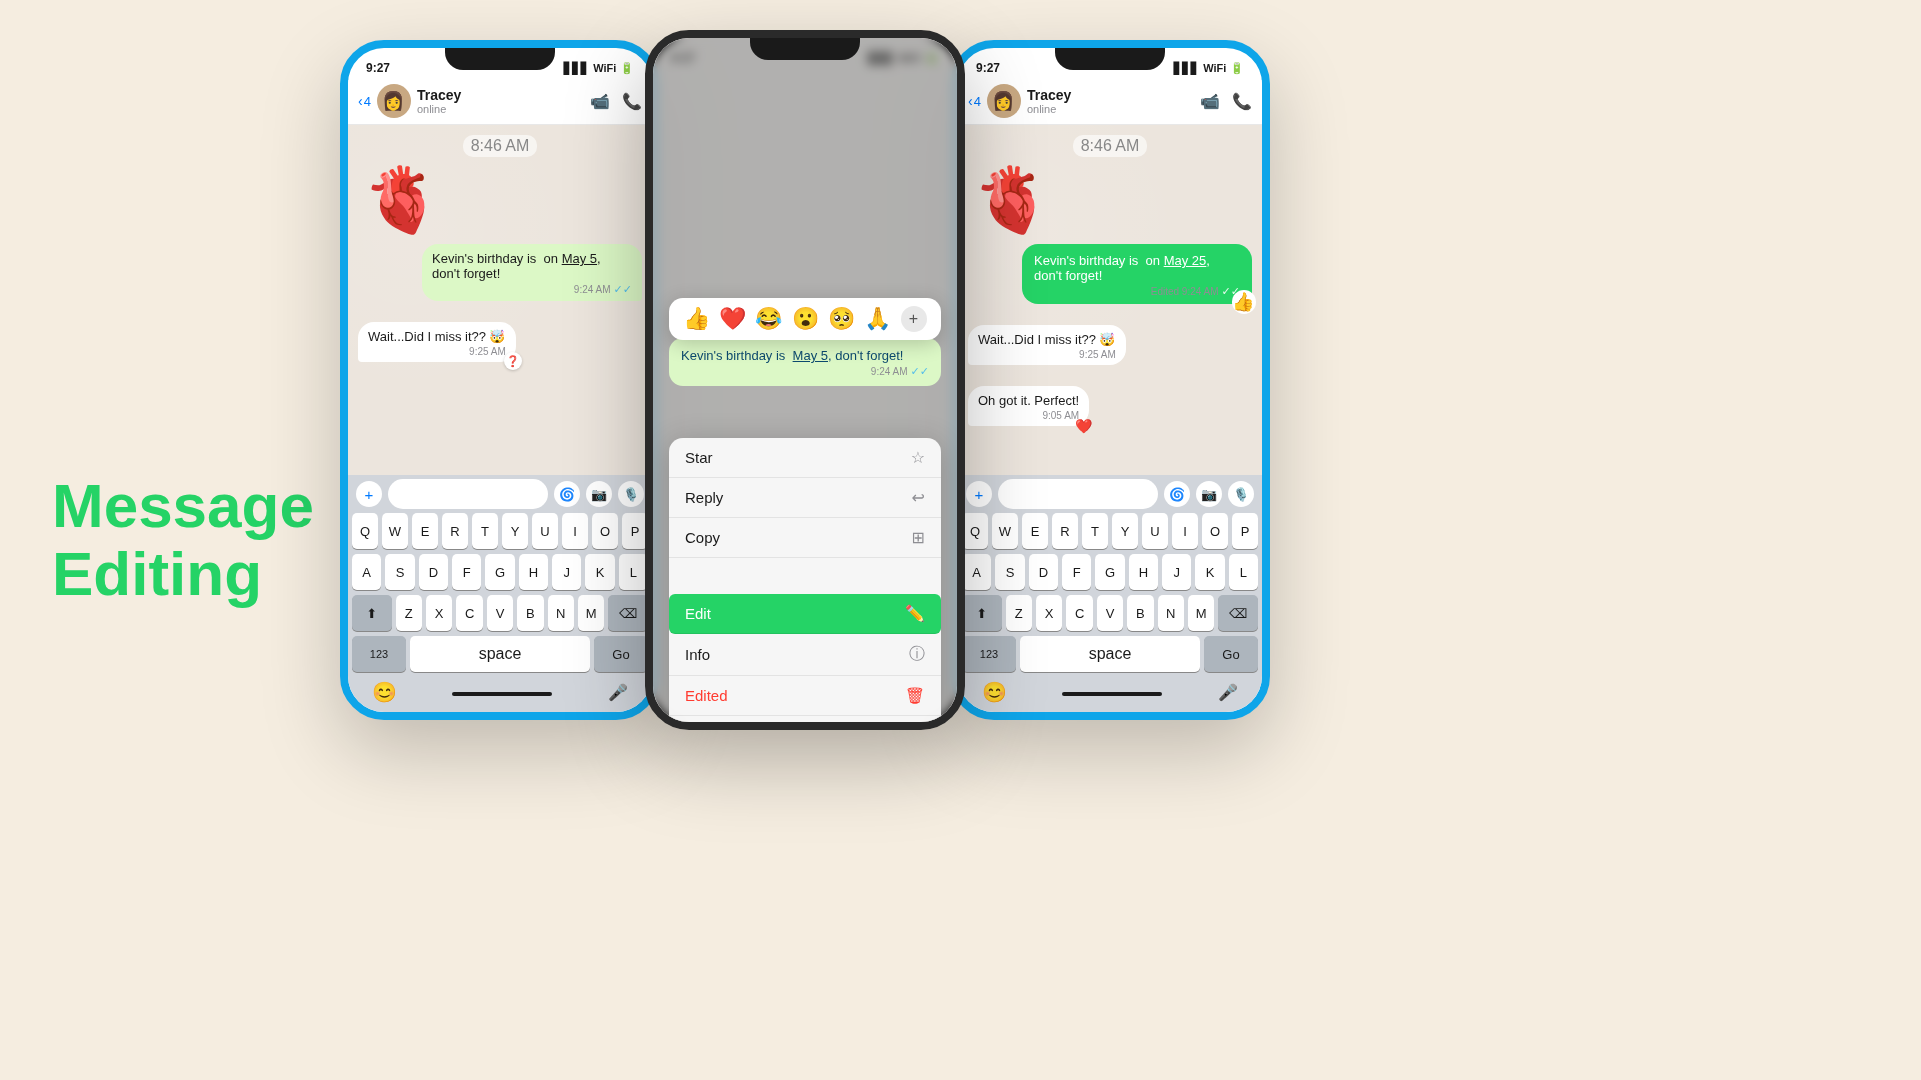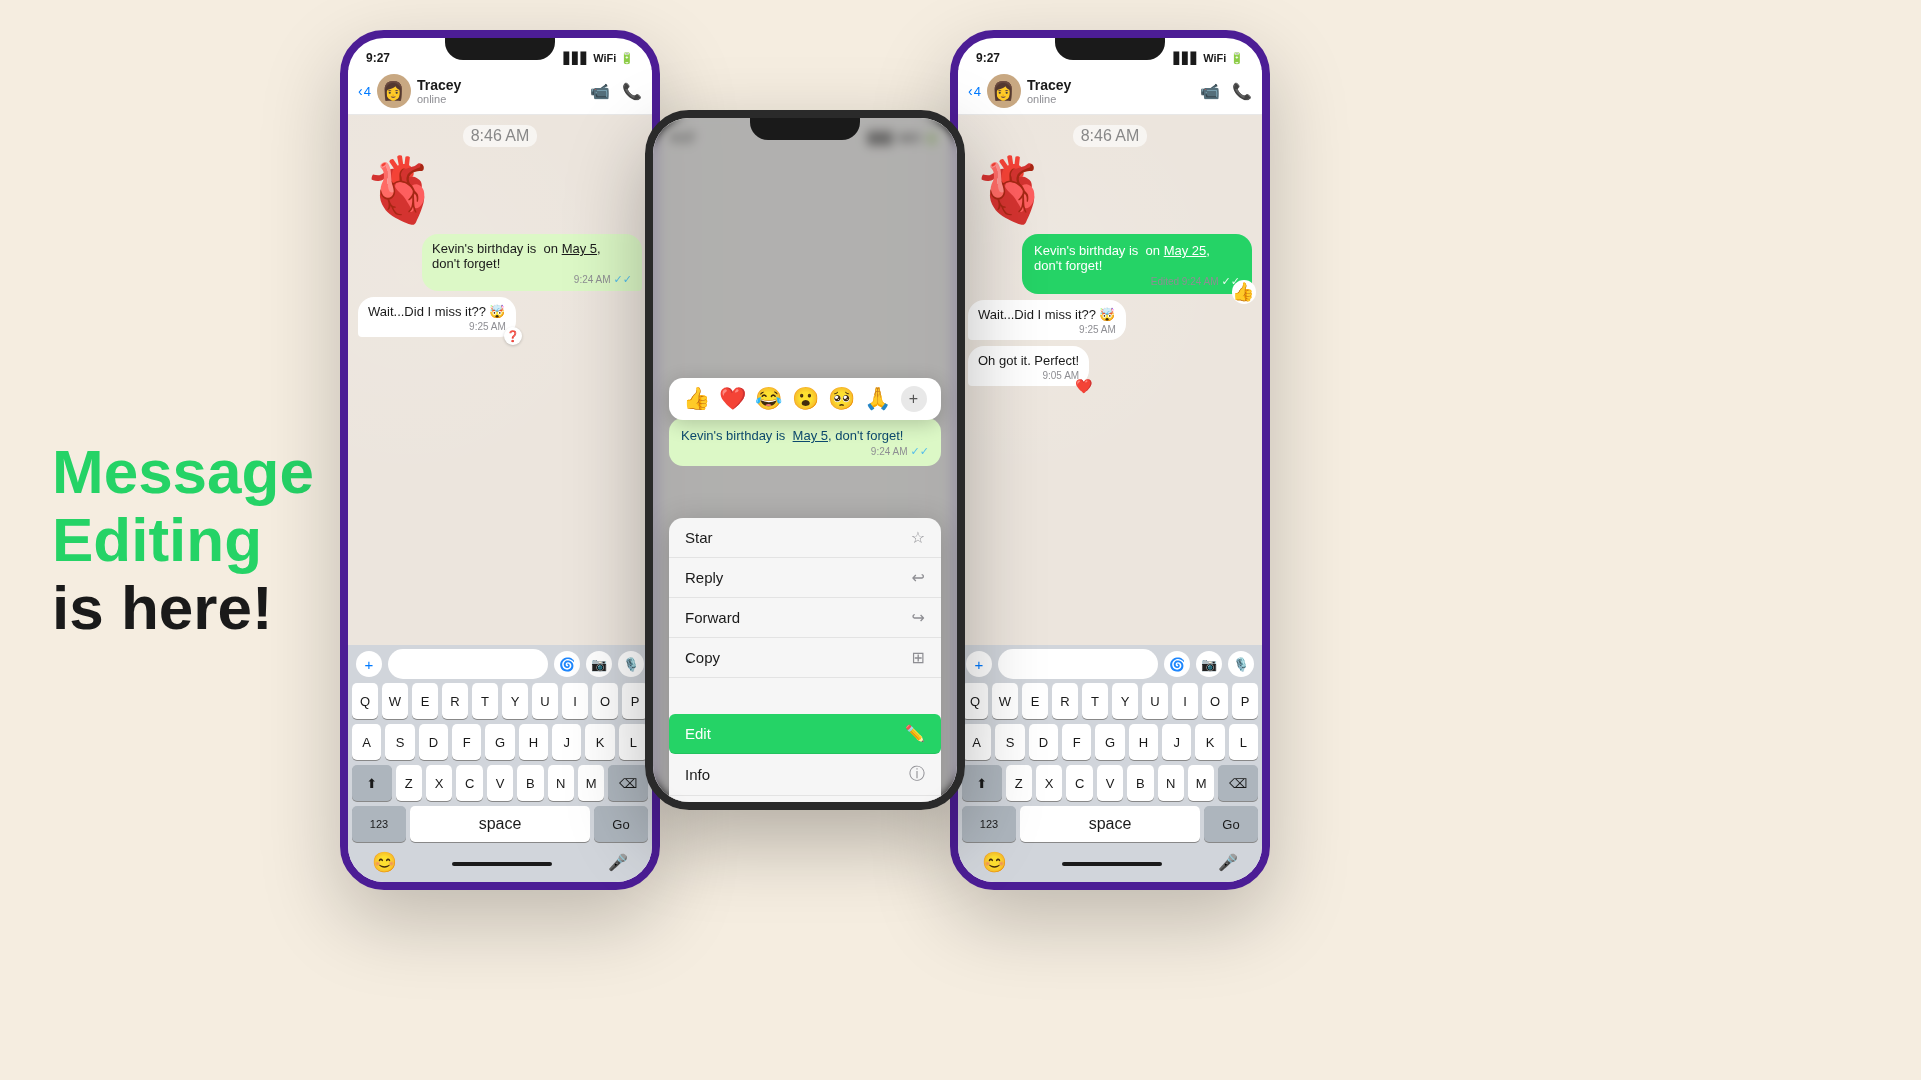--- a/index.html
+++ b/index.html
@@ -52,27 +52,27 @@
       justify-content: center;
       gap: 0px;
       position: absolute;
       left: 340px;
       top: 30px;
     }
 
     
     .phone {
       width: 320px;
-      height: 860px;
+      height: 680px;
       background: #fff;
       border-radius: 44px;
       position: relative;
       box-shadow: 0 30px 80px rgba(0,0,0,0.22);
       overflow: hidden;
-      border: 8px solid #4c1d95;
+      border: 8px solid #0ea5e9;
       flex-shrink: 0;
     }
 
     .phone-middle {
       width: 320px;
       height: 700px;
       background: rgba(255,255,255,0.85);
       border-radius: 44px;
       position: relative;
       box-shadow: 0 30px 80px rgba(0,0,0,0.28);
@@ -172,20 +172,21 @@
     }
     .msg-received {
       align-self: flex-start;
       background: #fff;
       border-radius: 16px 16px 16px 4px;
       padding: 7px 10px 5px;
       max-width: 220px;
       font-size: 13px;
       color: #1a1a1a;
       position: relative;
+      margin-top: 15px;
     }
 
     .msg-meta {
       display: flex;
       justify-content: flex-end;
       align-items: center;
       gap: 3px;
       margin-top: 2px;
     }
     .msg-time { font-size: 10px; color: #8e8e93; }
@@ -396,21 +397,20 @@
 
   </style>
 </head>
 <body>
 
 <div class="scene">
 
   <div class="headline">
     <div class="headline-green">Message</div>
     <div class="headline-green">Editing</div>
-    <div class="headline-black">is here!</div>
   </div>
 
   <div class="phones-container">
 
     <div class="phone">
       <div class="notch"></div>
       <div class="phone-inner">
 
         <div class="status-bar">
           <span class="status-time">9:27</span>
@@ -555,24 +555,20 @@
       <div class="context-menu">
         <div class="ctx-item">
           <span>Star</span>
           <span class="ctx-icon">☆</span>
         </div>
         <div class="ctx-item">
           <span>Reply</span>
           <span class="ctx-icon">↩</span>
         </div>
         <div class="ctx-item">
-          <span>Forward</span>
-          <span class="ctx-icon">↪</span>
-        </div>
-        <div class="ctx-item">
           <span>Copy</span>
           <span class="ctx-icon">⊞</span>
         </div>
         <div class="ctx-item edit-active">
           <span>Edit</span>
           <span class="ctx-icon">✏️</span>
         </div>
         <div class="ctx-item">
           <span>Info</span>
           <span class="ctx-icon">ⓘ</span>

